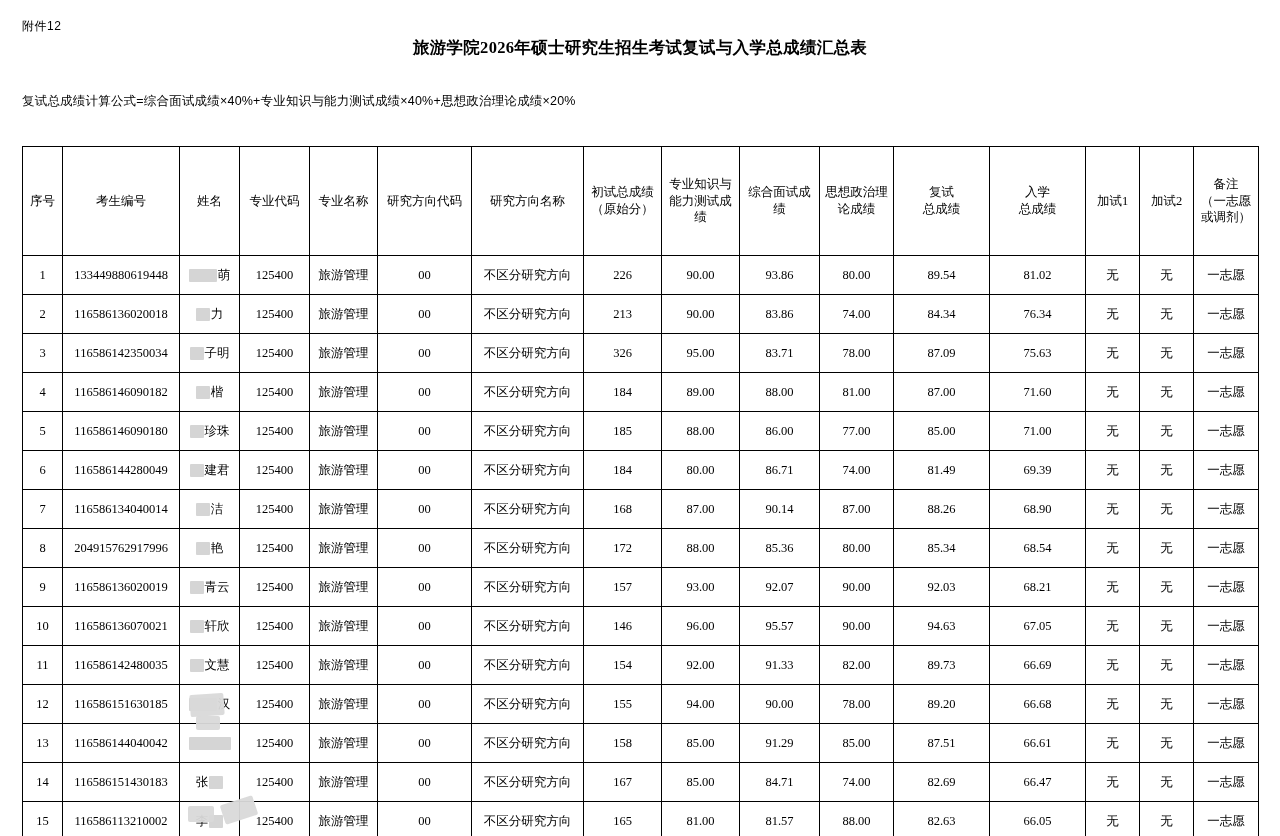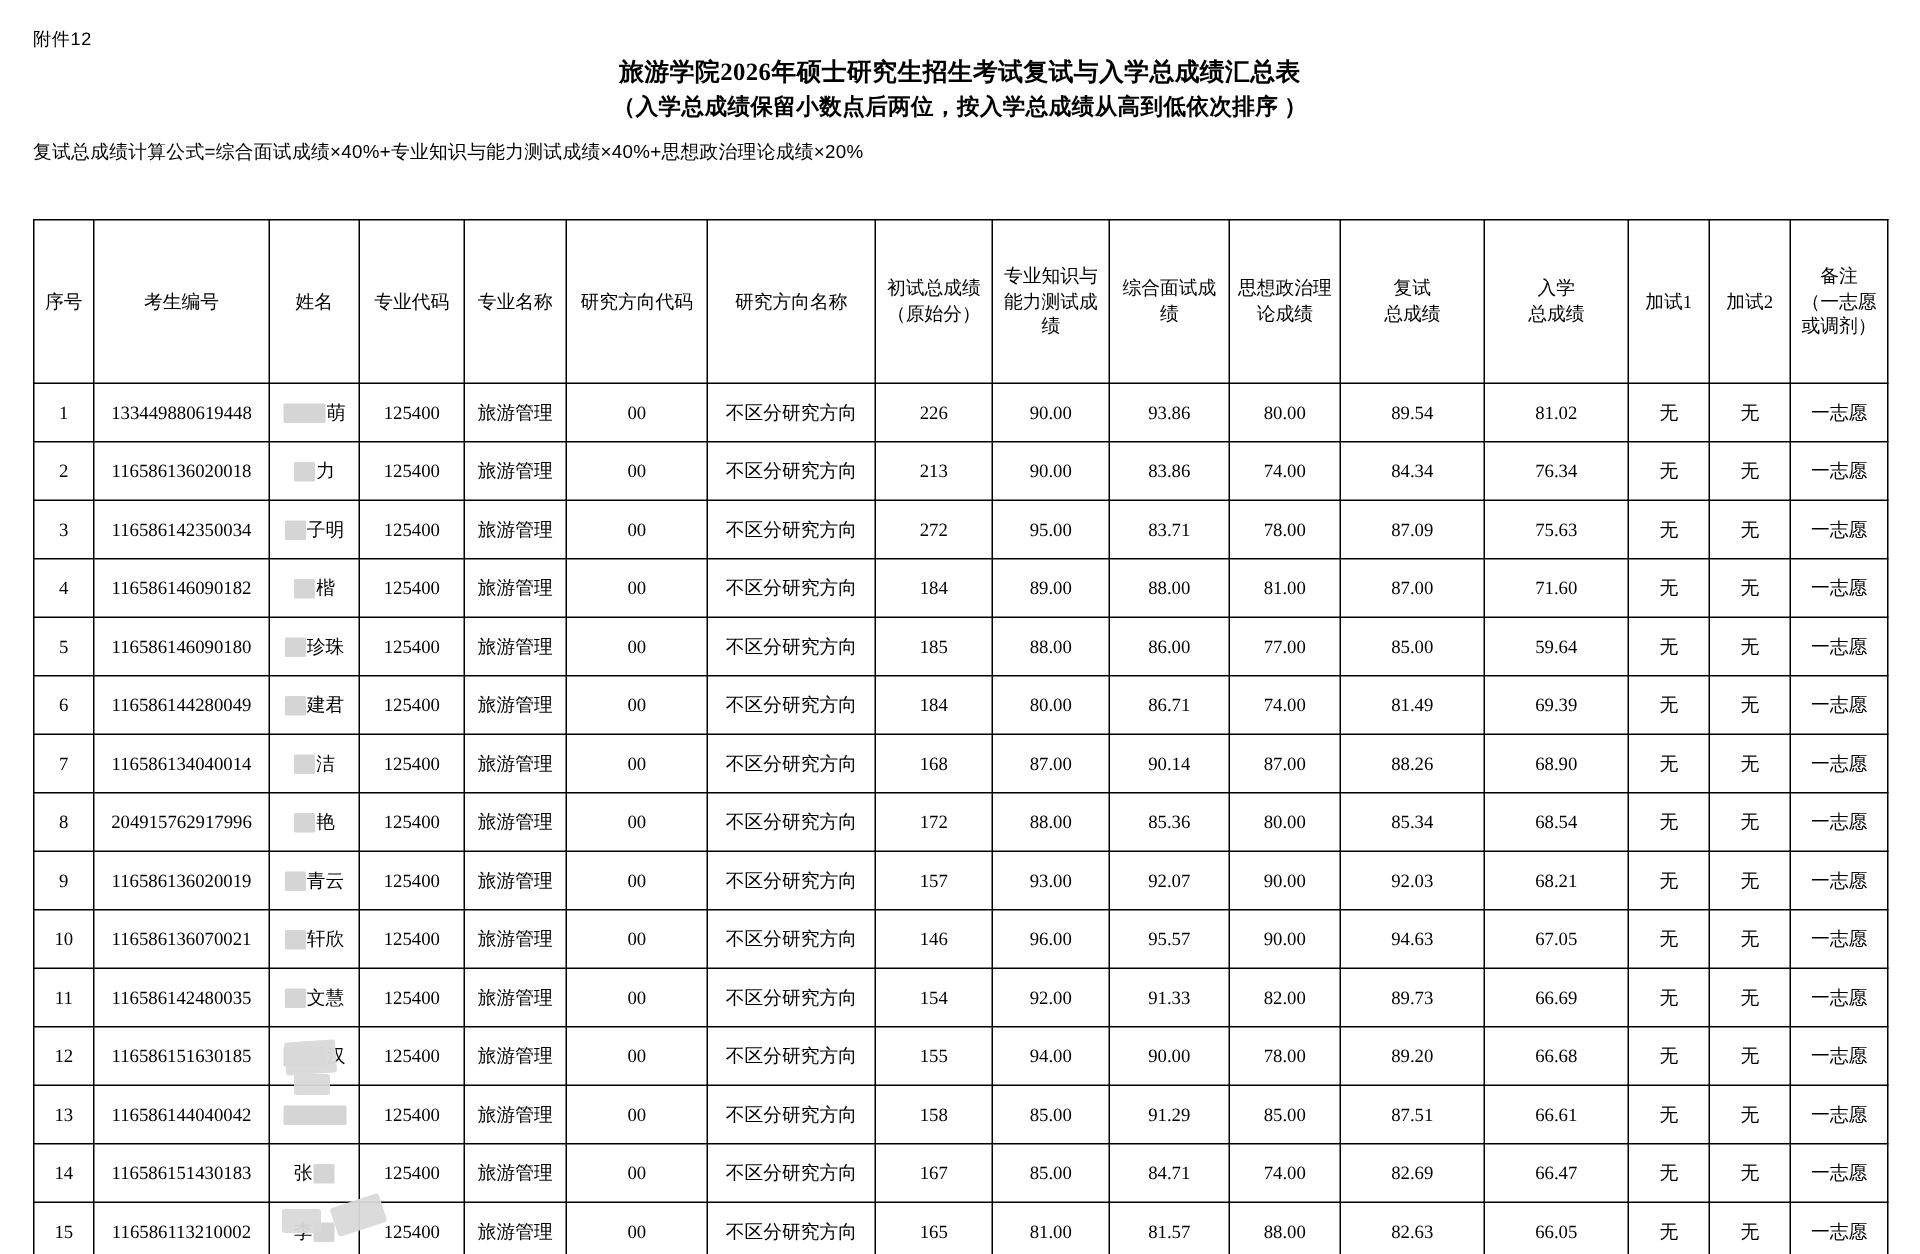--- a/index.html
+++ b/index.html
@@ -123,21 +123,20 @@
 </style>
 </head>
 <body>
 
 <div class="page">
 
   <div class="attach-no">附件12</div>
 
   <div class="title-block">
     <div class="title-main">旅游学院2026年硕士研究生招生考试复试与入学总成绩汇总表</div>
-    <div class="title-sub">（入学总成绩保留小数点后两位，按入学总成绩从高到低依次排序 ）</div>
   </div>
 
   <div class="formula formula-1">复试总成绩计算公式=综合面试成绩×40%+专业知识与能力测试成绩×40%+思想政治理论成绩×20%</div>
 
   <table class="grid">
     <colgroup>
       <col style="width:40px">
       <col style="width:117px">
       <col style="width:60px">
       <col style="width:70px">
@@ -216,21 +215,21 @@
           <td>一志愿</td>
         </tr>
         <tr>
           <td>3</td>
           <td>116586142350034</td>
           <td class="name-cell"><span class="name-inner"><span class="redact w1 pre"></span>子明</span></td>
           <td>125400</td>
           <td>旅游管理</td>
           <td>00</td>
           <td>不区分研究方向</td>
-          <td>272</td>
+          <td>326</td>
           <td>95.00</td>
           <td>83.71</td>
           <td>78.00</td>
           <td>87.09</td>
           <td>75.63</td>
           <td>无</td>
           <td>无</td>
           <td>一志愿</td>
         </tr>
         <tr>
@@ -257,21 +256,21 @@
           <td class="name-cell"><span class="name-inner"><span class="redact w1 pre"></span>珍珠</span></td>
           <td>125400</td>
           <td>旅游管理</td>
           <td>00</td>
           <td>不区分研究方向</td>
           <td>185</td>
           <td>88.00</td>
           <td>86.00</td>
           <td>77.00</td>
           <td>85.00</td>
-          <td>59.64</td>
+          <td>71.00</td>
           <td>无</td>
           <td>无</td>
           <td>一志愿</td>
         </tr>
         <tr>
           <td>6</td>
           <td>116586144280049</td>
           <td class="name-cell"><span class="name-inner"><span class="redact w1 pre"></span>建君</span></td>
           <td>125400</td>
           <td>旅游管理</td>

